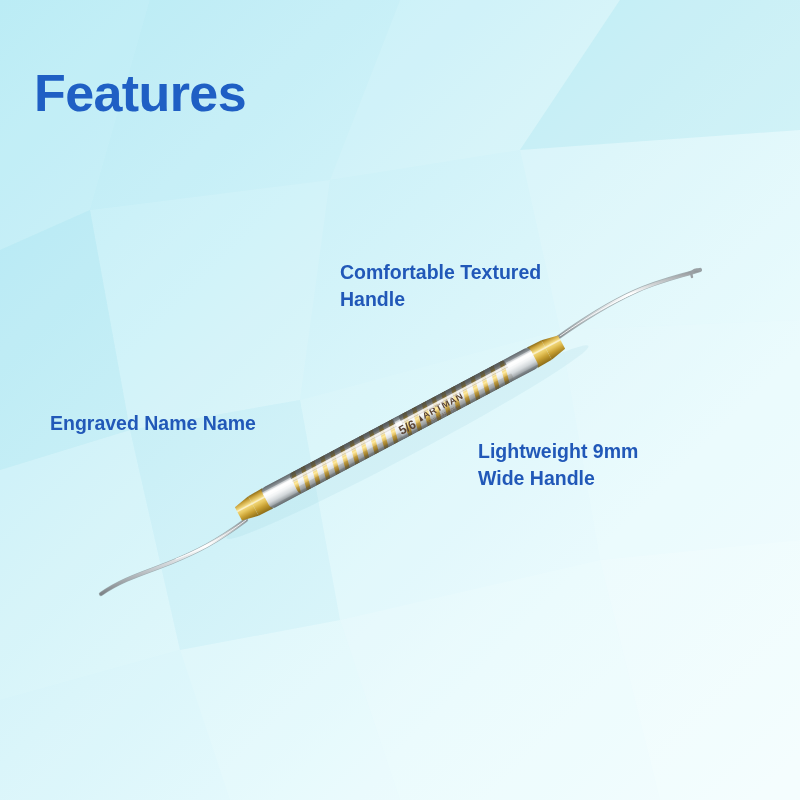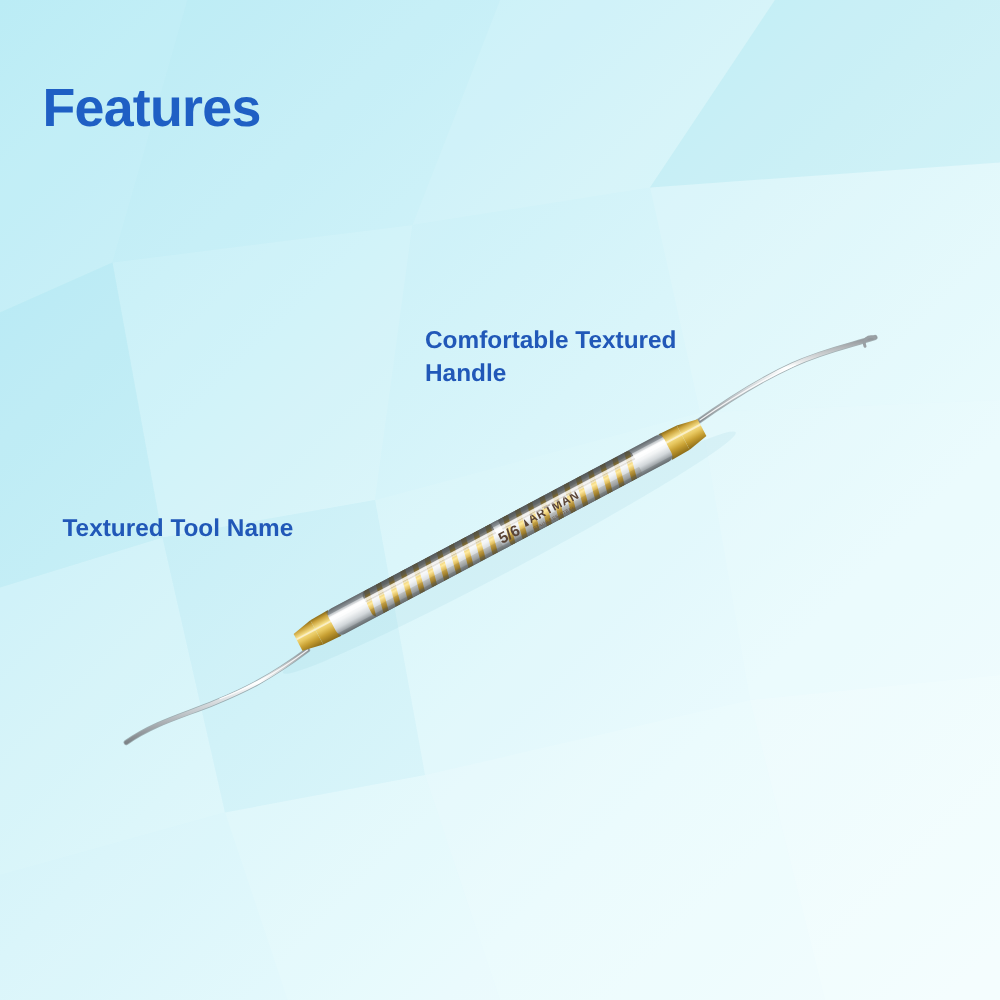--- a/index.html
+++ b/index.html
@@ -27,21 +27,21 @@
     inset: 0;
     width: 800px;
     height: 800px;
   }
 
   
   #page-title {
     position: absolute;
     left: 34px;
     top: 63px;
-    font-size: 43px;
+    font-size: 52px;
     font-weight: bold;
     letter-spacing: -0.6px;
     color: #1f5fc4;
     white-space: nowrap;
   }
 
   
   .feature-label {
     position: absolute;
     font-size: 19.5px;
@@ -222,17 +222,19 @@
         <polygon points="33,4 36.6,4 34.8,-2.6" fill="#5a4436"></polygon>
       </g>
 
       <rect x="-183" y="-3.4" width="366" height="1.5" fill="#ffffff" opacity="0.55"></rect>
     </g>
   </svg>
 
   <div class="feature-label" id="label-handle">Comfortable Textured
 Handle</div>
 
-  <div class="feature-label" id="label-engraved">Textured Tool Name</div>
-
+  <div class="feature-label" id="label-engraved">Engraved Name Name</div>
+
+  <div class="feature-label" id="label-weight">Lightweight 9mm
+Wide Handle</div>
 
 
 </div>
 
 </body></html>

